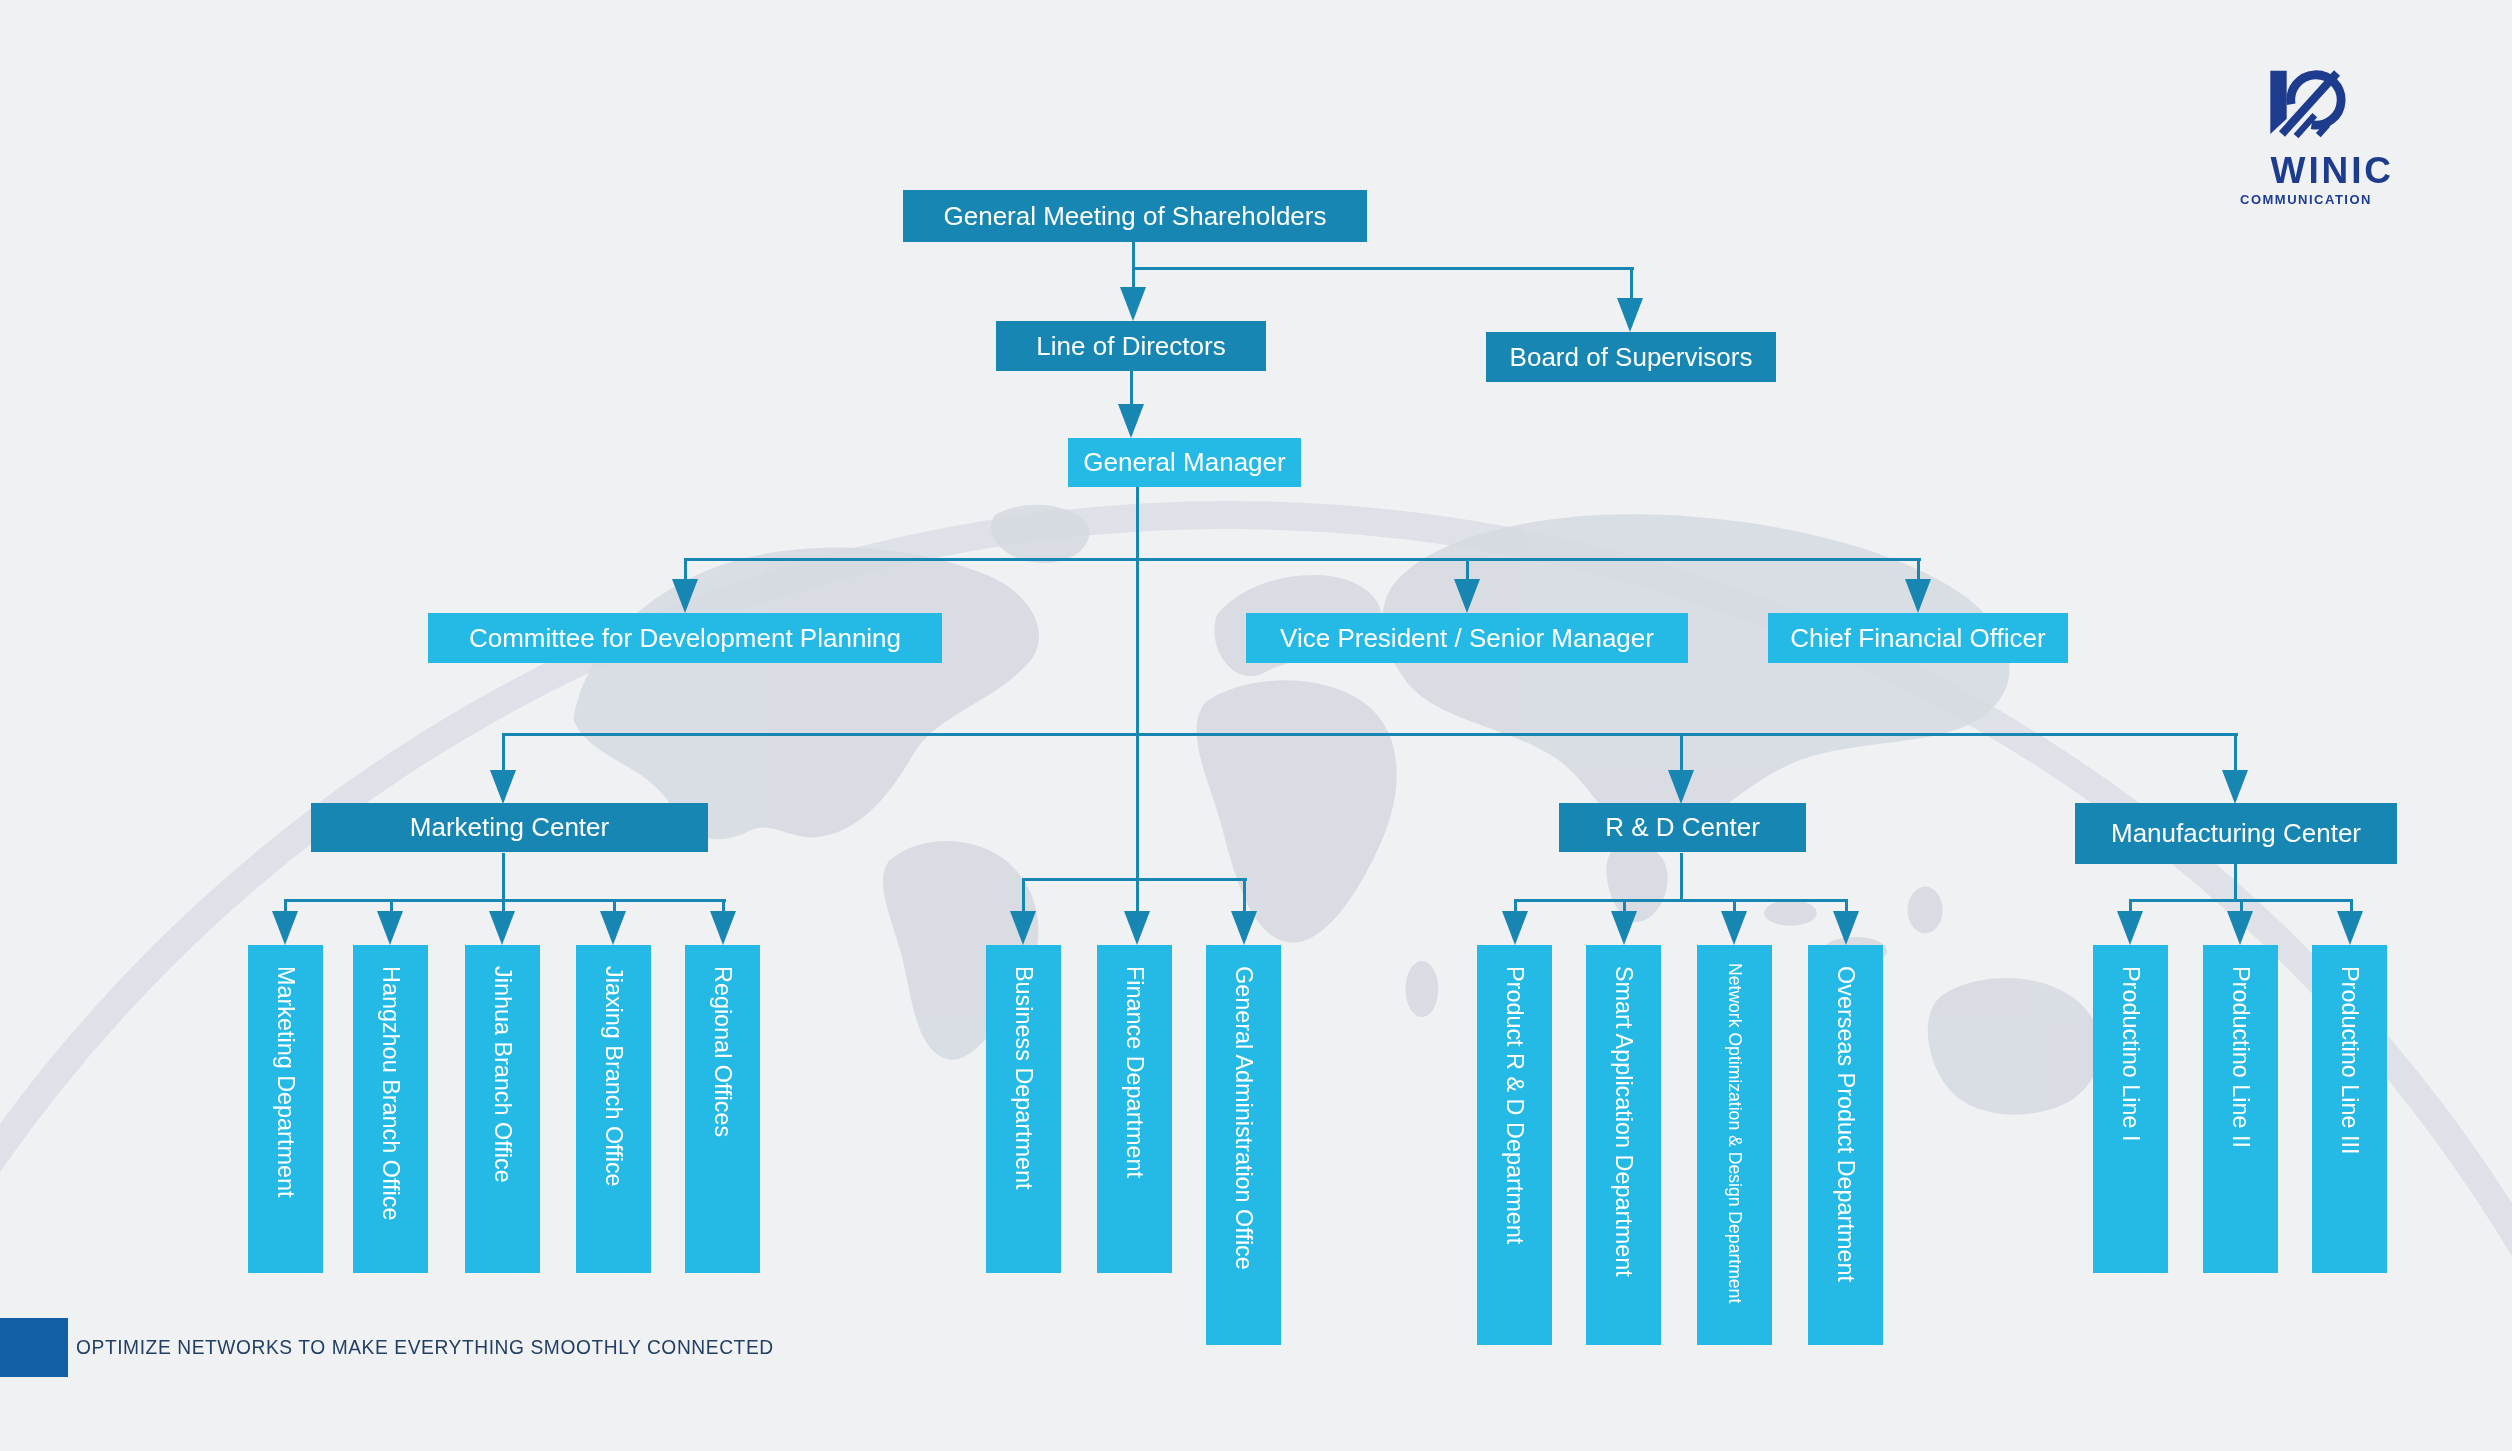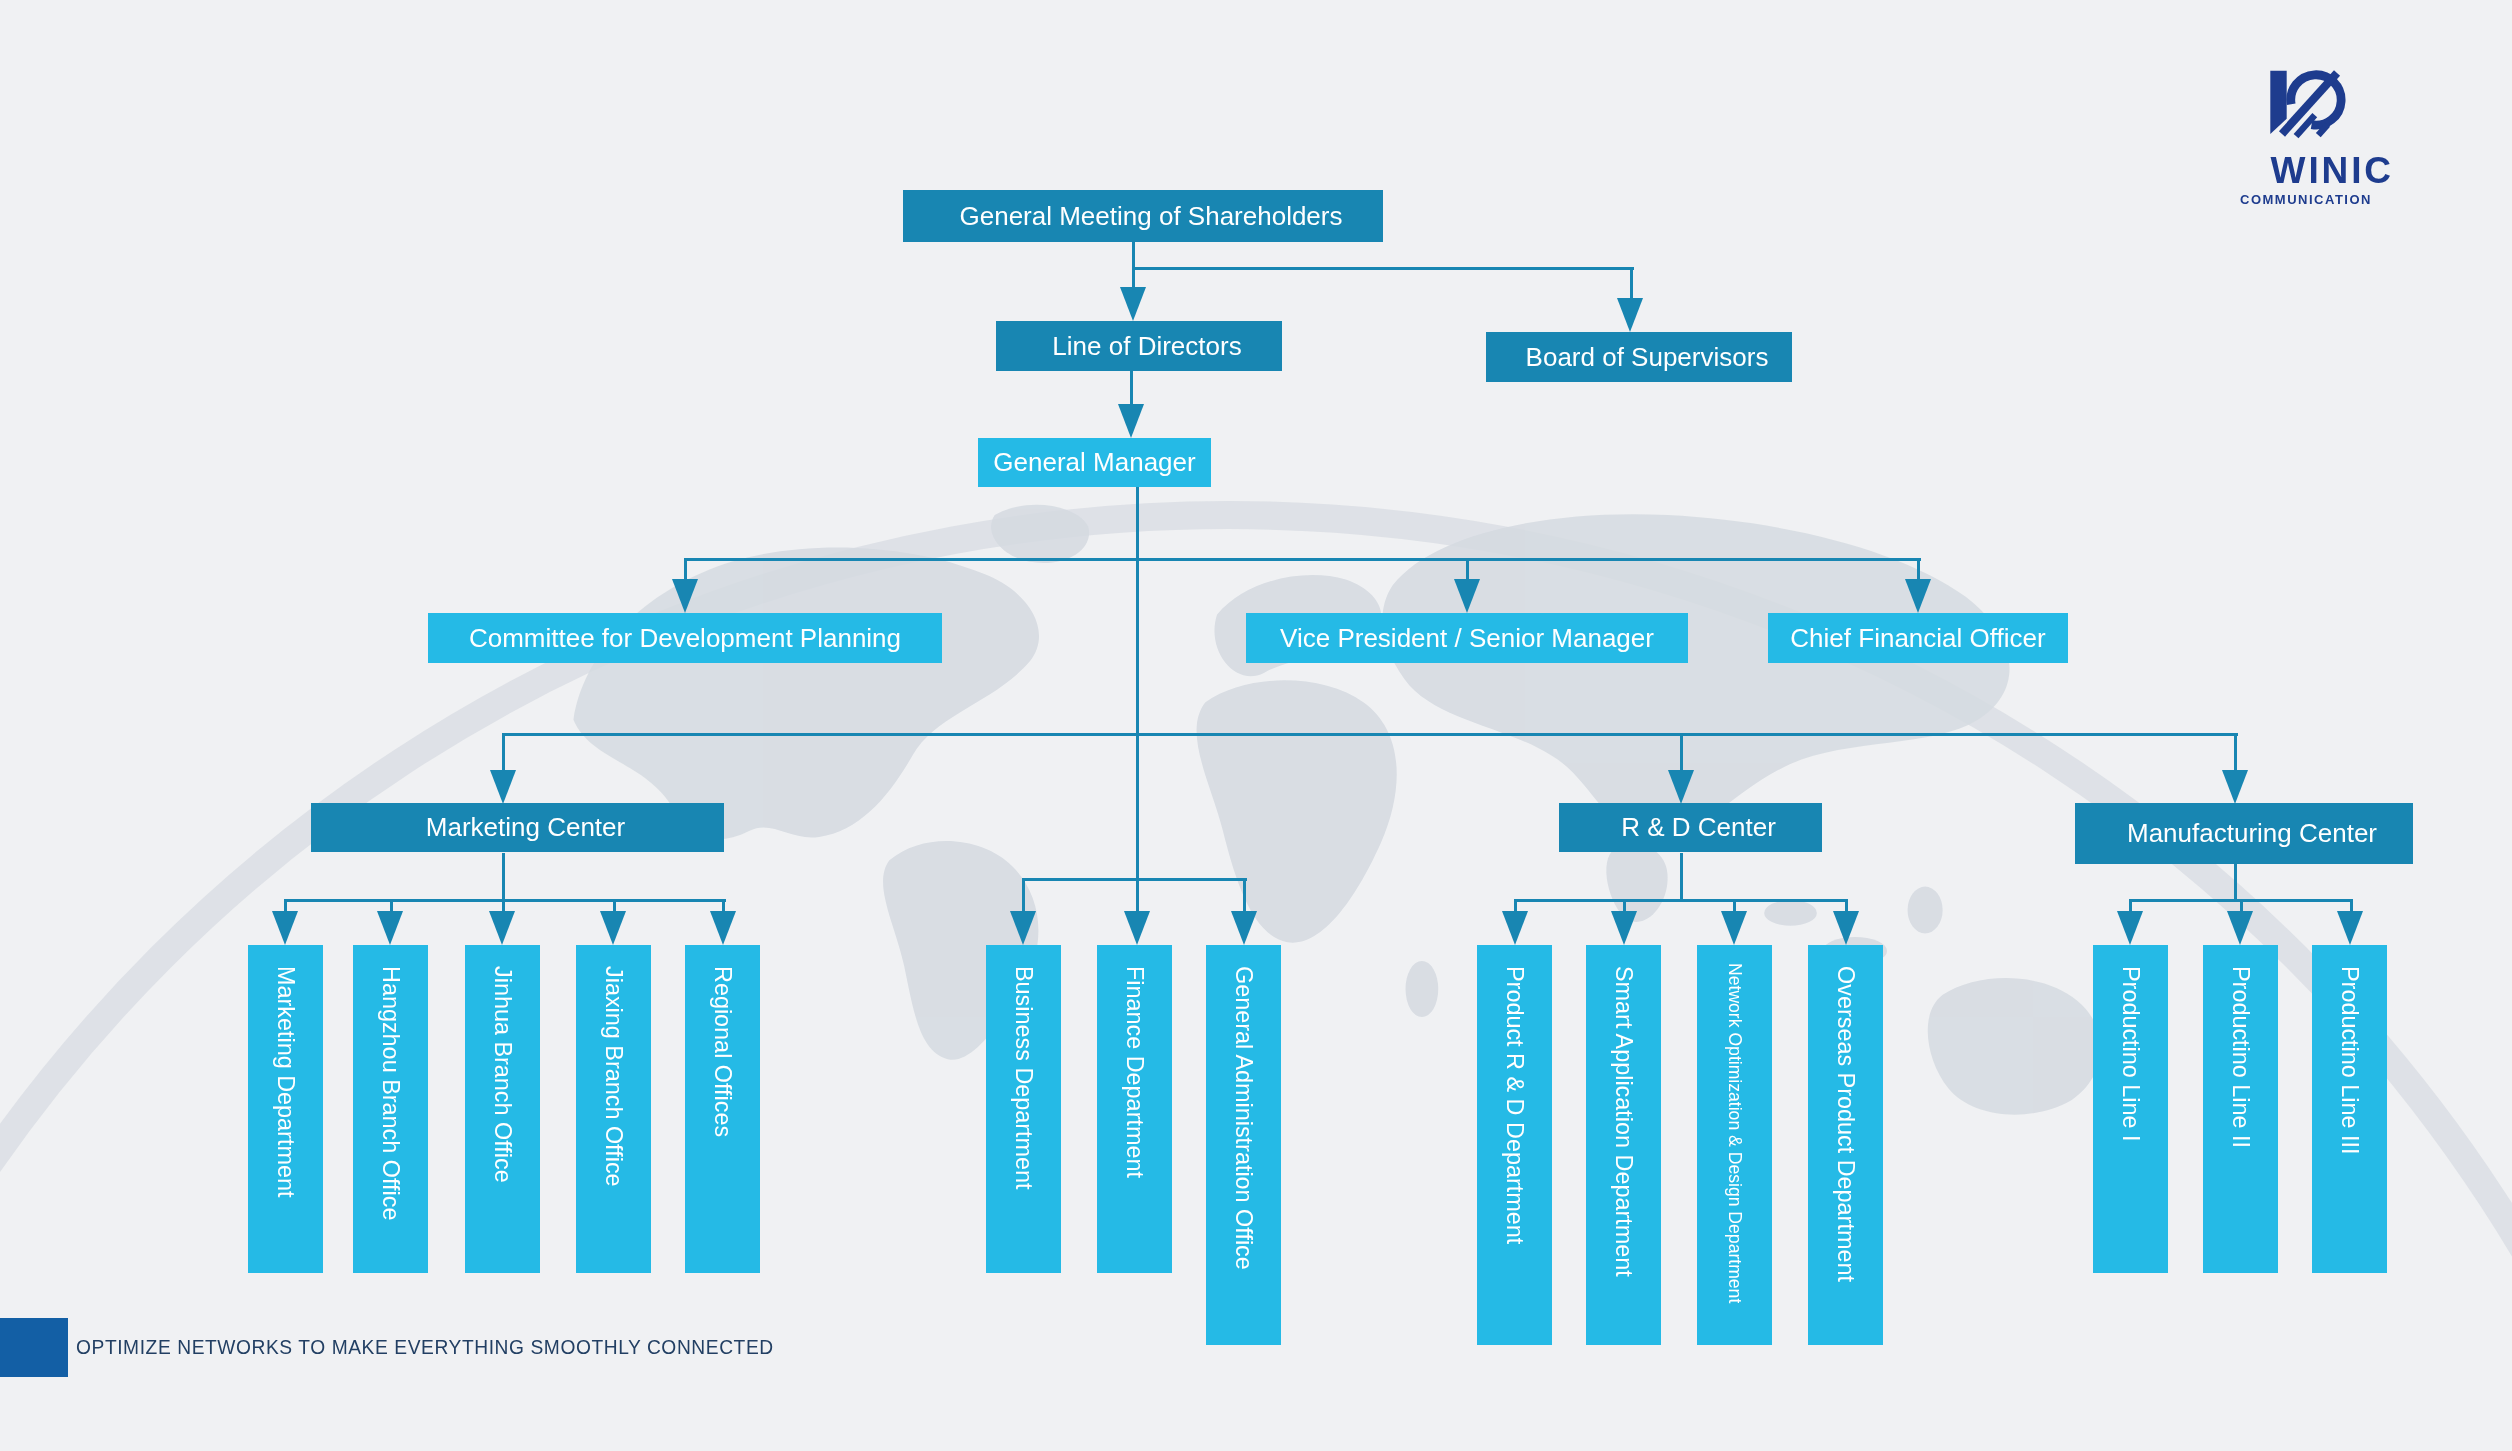--- a/index.html
+++ b/index.html
@@ -6,21 +6,21 @@
     --background:#f0f1f3; --box-dark:#1886b2; --box-light:#25bae6; --line:#1886b2;
     --map:#d5dae1; --logo:#1e3c8e; --tagline-square:#135fa5; --tagline-text:#223f63;
   }
   html,body{margin:0;padding:0;}
   body{background:var(--background);font-family:"Liberation Sans",sans-serif;}
   .stage{position:relative;width:2512px;height:1452px;overflow:hidden;background:var(--background);}
   .map{position:absolute;left:0;top:0;}
   
   .box{position:absolute;display:flex;align-items:center;justify-content:center;
        color:#fff;font-size:26px;white-space:nowrap;}
-  .dark{background:var(--box-dark);padding-left:16px;}
+  .dark{background:var(--box-dark);}
   .light{background:var(--box-light);}
   
   .vcol{position:absolute;width:75px;height:328px;background:var(--box-light);}
   .vcol.tall{height:400px;}
   .vlabel{position:absolute;top:21px;left:50%;margin-left:13.5px;transform:rotate(90deg);
           transform-origin:0 0;white-space:nowrap;color:#fff;font-size:23.4px;line-height:27px;}
   .vcol.small .vlabel{font-size:17.6px;line-height:21px;margin-left:10.5px;top:17.6px;}
   
   .hl{position:absolute;height:2.9px;background:var(--line);}
   .vl{position:absolute;width:2.9px;background:var(--line);}
@@ -134,21 +134,21 @@
   <div class="vl" style="left:2129px;top:899px;height:15px"></div>
   <div class="ar" style="left:2117px;top:911px"></div>
   <div class="vl" style="left:2240px;top:899px;height:15px"></div>
   <div class="ar" style="left:2227px;top:911px"></div>
   <div class="vl" style="left:2350px;top:899px;height:15px"></div>
   <div class="ar" style="left:2337px;top:911px"></div>
 
   <div class="box dark" style="left:903px;top:190px;width:464px;height:52px">General Meeting of Shareholders</div>
   <div class="box dark" style="left:996px;top:321px;width:270px;height:50px">Line of Directors</div>
   <div class="box dark" style="left:1486px;top:332px;width:290px;height:50px">Board of Supervisors</div>
-  <div class="box light" style="left:978px;top:438px;width:233px;height:49px">General Manager</div>
+  <div class="box light" style="left:1068px;top:438px;width:233px;height:49px">General Manager</div>
   <div class="box light" style="left:428px;top:613px;width:514px;height:50px">Committee for Development Planning</div>
   <div class="box light" style="left:1768px;top:613px;width:300px;height:50px">Chief Financial Officer</div>
   <div class="box light" style="left:1246px;top:613px;width:442px;height:50px">Vice President / Senior Manager</div>
   <div class="box dark" style="left:311px;top:803px;width:397px;height:49px">Marketing Center</div>
   <div class="box dark" style="left:1559px;top:803px;width:247px;height:49px">R &amp; D Center</div>
   <div class="box dark" style="left:2075px;top:803px;width:322px;height:61px">Manufacturing Center</div>
 
   <div class="vcol" style="left:248px;top:945px">
     <span class="vlabel">Marketing Department</span>
     </div>

